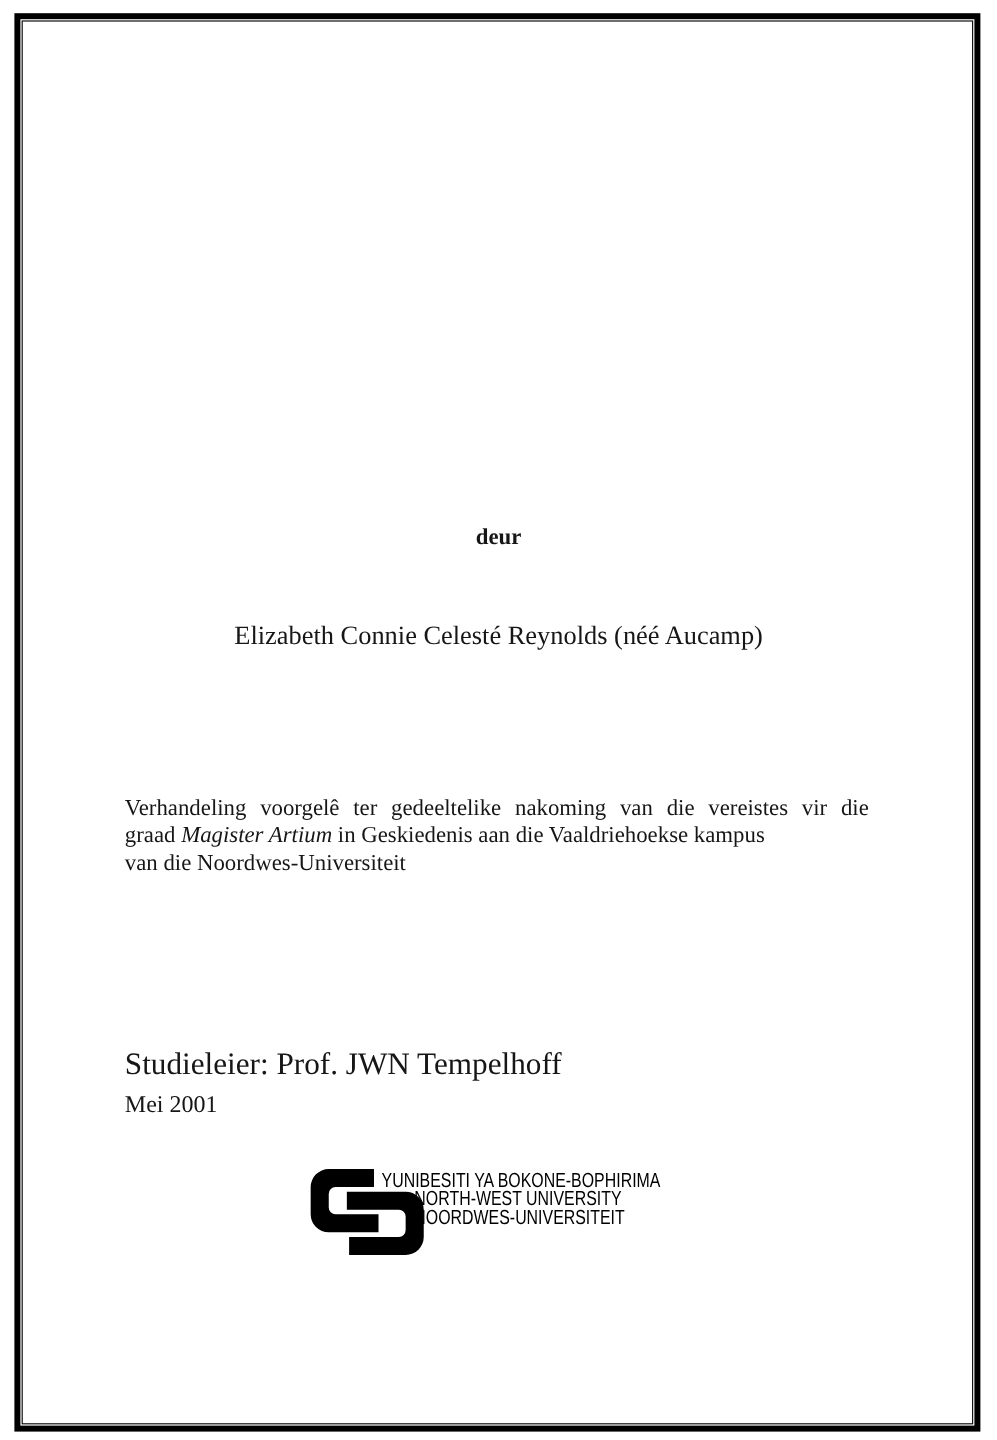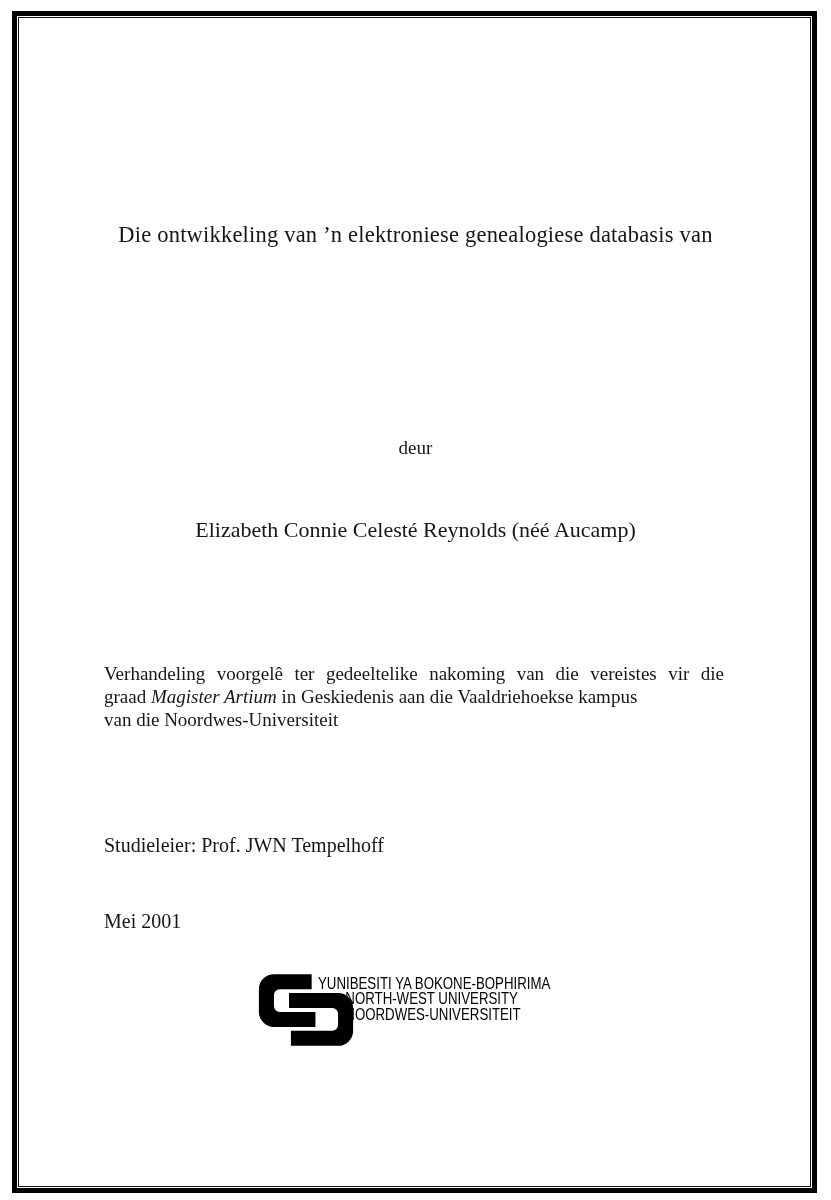--- a/index.html
+++ b/index.html
@@ -38,20 +38,21 @@
   }
   .thesis-title {
     top: 214px;
     font-size: 22.5px;
     line-height: 41px;
     letter-spacing: 0.2px;
   }
   .byline {
     top: 437px;
     font-size: 19px;
+    font-weight: bold;
   }
   .author {
     top: 517px;
     font-size: 22px;
   }
   .declaration {
     position: absolute;
     left: 104px;
     top: 662px;
     width: 620px;
@@ -60,22 +61,22 @@
     text-align: left;
   }
   .decl-justify {
     text-align: justify;
     text-align-last: justify;
   }
   .italic { font-style: italic; }
   .supervisor {
     position: absolute;
     left: 104px;
-    top: 834px;
-    font-size: 20px;
+    top: 872px;
+    font-size: 26px;
     text-align: center;
   }
   .date {
     position: absolute;
     left: 104px;
     top: 910px;
     font-size: 20px;
   }
   
   .logo-mark {
@@ -100,21 +101,20 @@
   .logo-text .indent { margin-left: 35px; }
 </style>
 </head>
 <body>
 
 <div class="frame">
   <div class="frame-inner"></div>
 </div>
 
 <div class="centered thesis-title">
-  <div>Die ontwikkeling van ’n elektroniese genealogiese databasis van</div>
 </div>
 
 <div class="centered byline">deur</div>
 
 <div class="centered author">Elizabeth Connie Celesté Reynolds (néé Aucamp)</div>
 
 <div class="declaration">
   <div class="decl-justify">Verhandeling voorgelê ter gedeeltelike nakoming van die vereistes vir die</div>
   <div><span>graad </span><span class="italic">Magister Artium</span><span> in Geskiedenis aan die Vaaldriehoekse kampus</span></div>
   <div>van die Noordwes-Universiteit</div>

